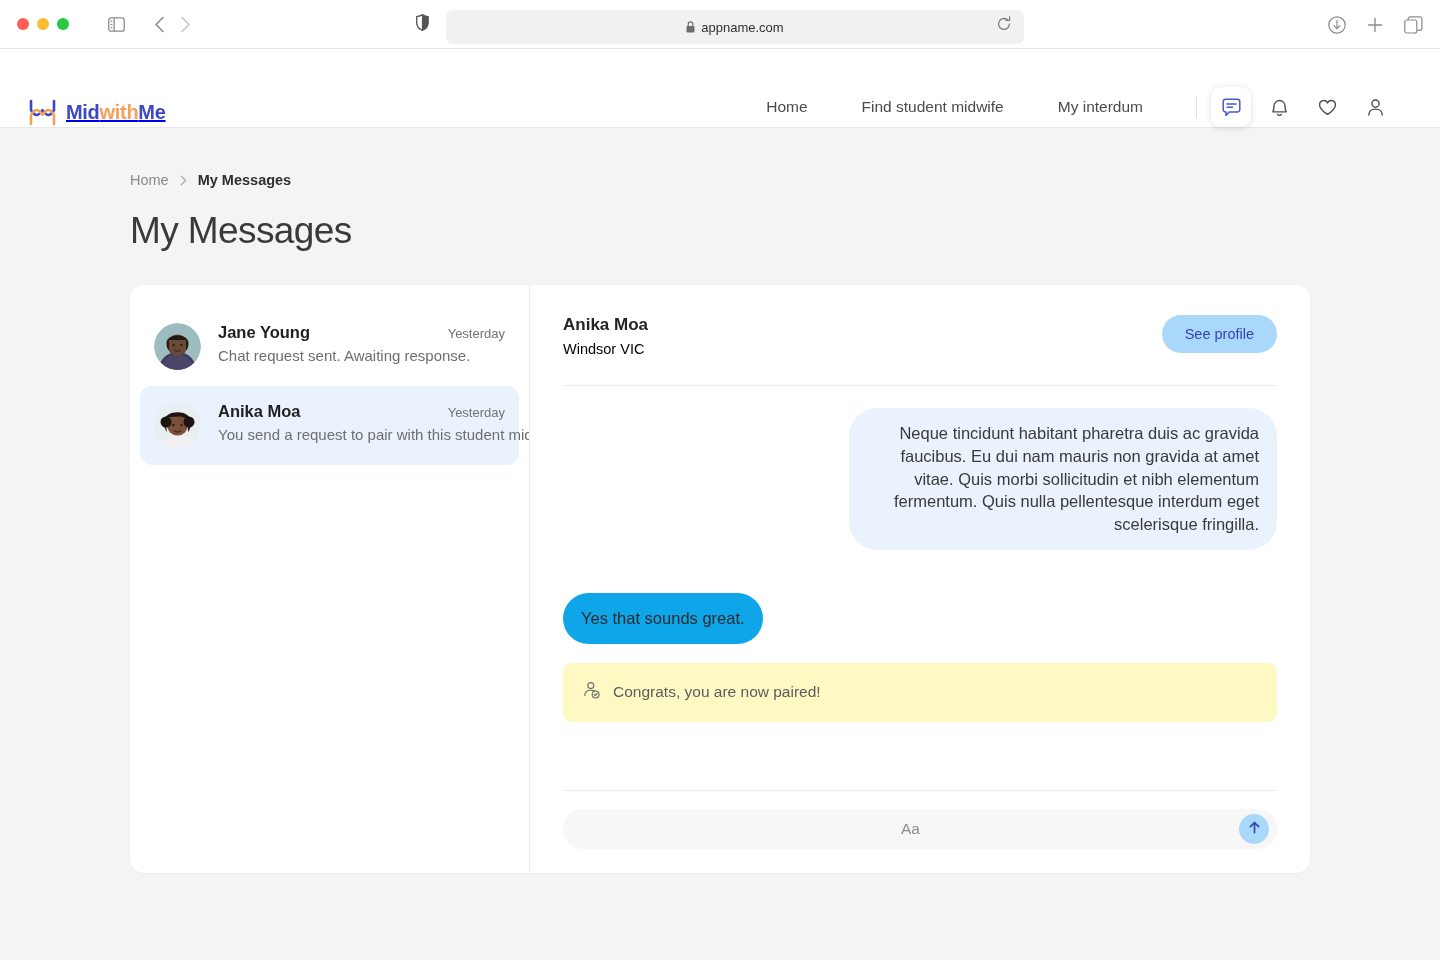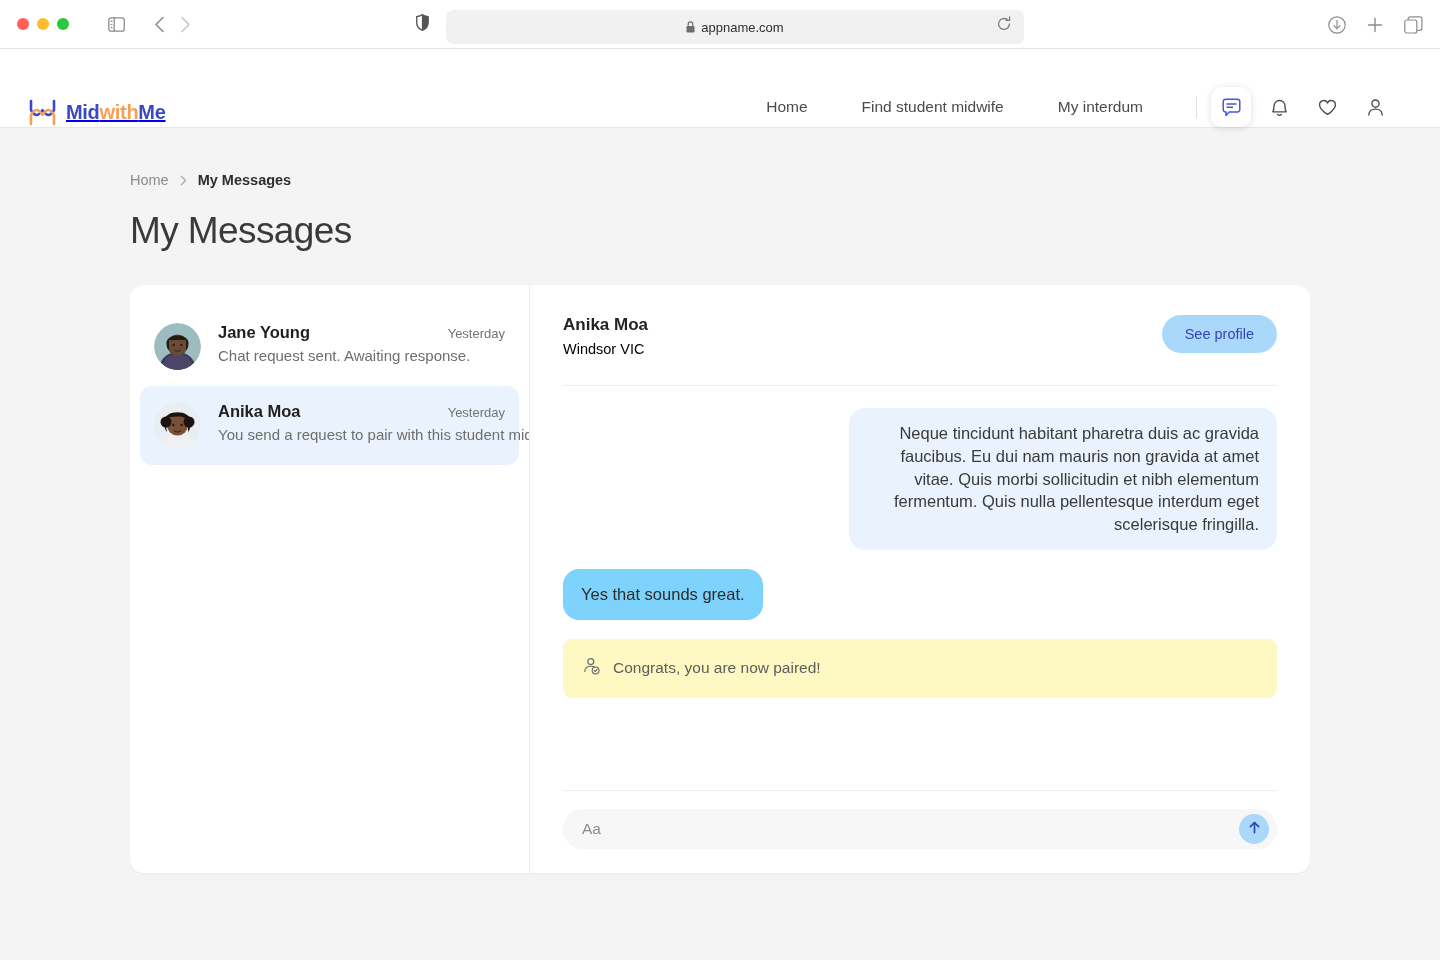--- a/index.html
+++ b/index.html
@@ -169,25 +169,25 @@
     border-radius: 22px;
   }
   .chat-divider { height: 1px; background: #ececec; margin-top: 28px; }
 
   .chat-body { flex: 1; padding-top: 22px; overflow: hidden; }
   .msg-row { display: flex; margin-bottom: 19px; }
   .msg-row.out { justify-content: flex-end; }
   .msg-row.in { justify-content: flex-start; }
   .bubble {
     font-size: 16.5px; line-height: 1.38;
-    padding: 14px 18px; border-radius: 16px;
+    padding: 14px 18px; border-radius: 28px;
     max-width: 60%;
   }
   .bubble.out { background: #eaf3fd; color: #3a3a3a; text-align: right; }
-  .bubble.in { background: #7dd3fc; color: #2c2c2c; }
+  .bubble.in { background: #0ea5e9; color: #2c2c2c; margin-top: 24px; }
 
   .system-notice {
     background: #fef9c3; border-radius: 9px;
     padding: 18px 20px;
     display: flex; align-items: center; gap: 11px;
     font-size: 15.5px; color: #5d5d5d;
   }
 
   .composer-wrap { margin-top: auto; }
   .composer-divider { height: 1px; background: #ececec; }
@@ -197,20 +197,21 @@
     background: #f7f7f7;
     border-radius: 20px;
     display: flex; align-items: center;
     padding: 0 8px 0 19px;
     position: relative;
   }
   .composer-input {
     flex: 1; border: none; background: transparent;
     font-size: 15.5px; font-family: inherit; color: #14532d;
     outline: none;
+    text-align: center;
   }
   .composer-input::placeholder { color: #8d8d8d; }
   .send-btn {
     width: 30px; height: 30px; border-radius: 50%;
     background: #a9d8fa; border: none;
     display: flex; align-items: center; justify-content: center;
     color: #3444b8;
     flex-shrink: 0;
   }
 </style>

